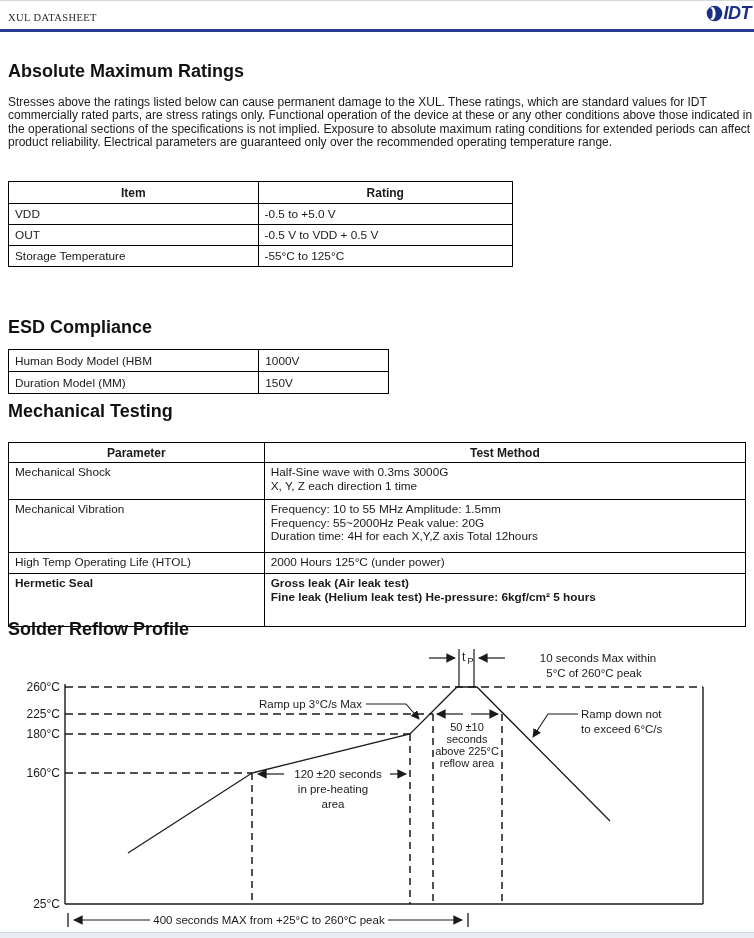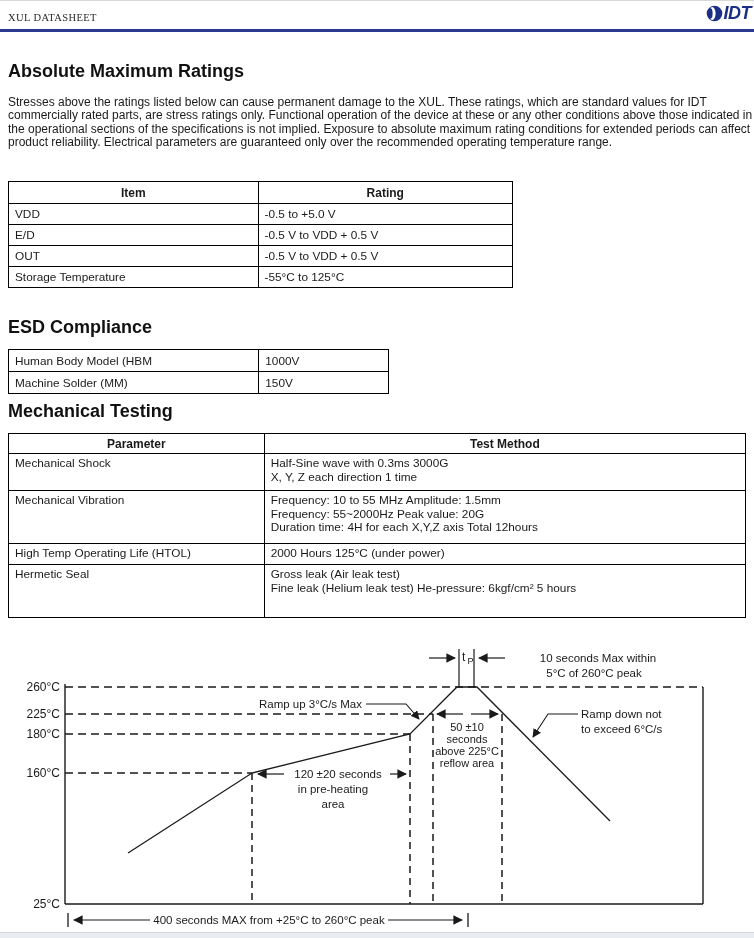--- a/index.html
+++ b/index.html
@@ -24,25 +24,25 @@
   th, td { border:1px solid #000; }
   th { font-size:12px; font-weight:bold; text-align:center; }
   td { padding:2px 6px; vertical-align:middle; }
   .t-amr { top:180px; width:505px; }
   .t-amr th { height:22px; }
   .t-amr td { height:21px; }
   .t-amr .c1 { width:250px; } .t-amr .c2 { width:255px; }
   .t-esd { top:348px; width:381px; }
   .t-esd td { height:22px; }
   .t-esd .c1 { width:251px; } .t-esd .c2 { width:130px; }
-  .t-mech { top:432px; width:738px; }
+  .t-mech { top:441px; width:738px; }
   .t-mech th { height:20px; }
   .t-mech .c1 { width:256px; } .t-mech .c2 { width:482px; }
   .t-mech td { vertical-align:top; padding-top:3px; line-height:13.5px; }
-  .r-shock td { height:37px; } .r-vib td { height:53px; } .r-htol td { height:21px;margin-top:29px; } .r-seal td { height:53px; }
+  .r-shock td { height:37px; } .r-vib td { height:53px; } .r-htol td { height:21px;margin-top:29px; } .r-seal td { height:53px;font-weight:bold; }
   
   .diagram { position:absolute; top:640px; left:0; width:754px; height:292px; }
   .diagram svg text { font-family:"Liberation Sans","DejaVu Sans",sans-serif; fill:#1a1a1a; }
   .footer-bar { position:absolute; top:931px; left:0; width:754px; height:7px; background:#e9edf2; border-top:1px solid #d0d6dd; }
 </style>
 </head>
 <body>
 
 <div class="page">
 
@@ -66,43 +66,39 @@
     <tbody>
         <tr>
       <th class="c1">Item</th>
       <th class="c2">Rating</th>
     </tr>
     <tr>
       <td class="c1">VDD</td>
       <td class="c2">-0.5 to +5.0 V</td>
     </tr>
     <tr>
-      <td class="c1">E/D</td>
-      <td class="c2">-0.5 V to VDD + 0.5 V</td>
-    </tr>
-    <tr>
       <td class="c1">OUT</td>
       <td class="c2">-0.5 V to VDD + 0.5 V</td>
     </tr>
     <tr>
       <td class="c1">Storage Temperature</td>
       <td class="c2">-55°C to 125°C</td>
     </tr>
   </tbody>
     </table>
 
   <div class="h1 h-esd">ESD Compliance</div>
   <table class="t-esd">
     <tbody>
         <tr>
       <td class="c1">Human Body Model (HBM</td>
       <td class="c2">1000V</td>
     </tr>
     <tr>
-      <td class="c1">Machine Solder (MM)</td>
+      <td class="c1">Duration Model (MM)</td>
       <td class="c2">150V</td>
     </tr>
   </tbody>
     </table>
 
   <div class="h1 h-mech">Mechanical Testing</div>
   <table class="t-mech">
     <tbody>
         <tr>
       <th class="c1">Parameter</th>
@@ -132,20 +128,21 @@
     <tr class="r-seal">
       <td class="c1">Hermetic Seal</td>
       <td class="c2">
         <div>Gross leak (Air leak test)</div>
         <div>Fine leak (Helium leak test) He-pressure: 6kgf/cm² 5 hours</div>
       </td>
     </tr>
   </tbody>
     </table>
 
+  <div class="h1 h-reflow">Solder Reflow Profile</div>
 
   <div class="diagram">
     <svg width="754" height="292" viewBox="0 0 754 292">
       <defs>
         <marker id="arr" viewBox="0 0 10 10" refX="9" refY="5" markerWidth="8" markerHeight="8" orient="auto">
           <path d="M0,0 L10,5 L0,10 z" fill="#1a1a1a"></path>
         </marker>
       </defs>
 
       <line x1="65" y1="43" x2="65" y2="263" stroke="#1a1a1a" stroke-width="1.4"></line>

